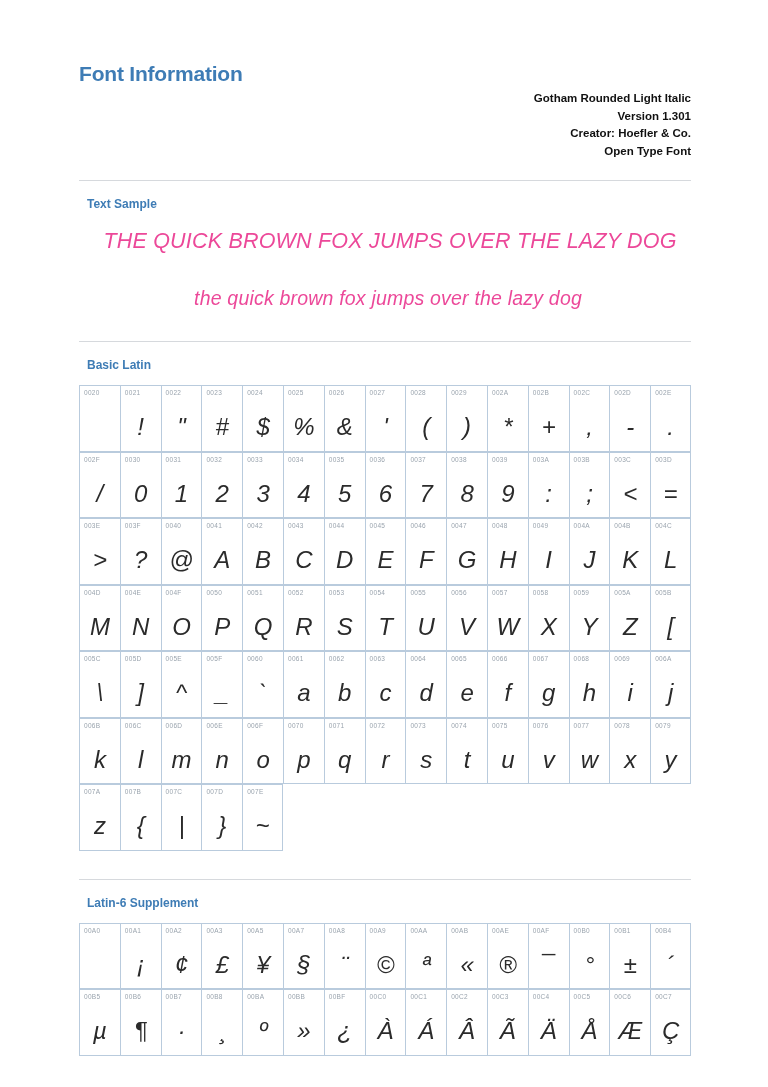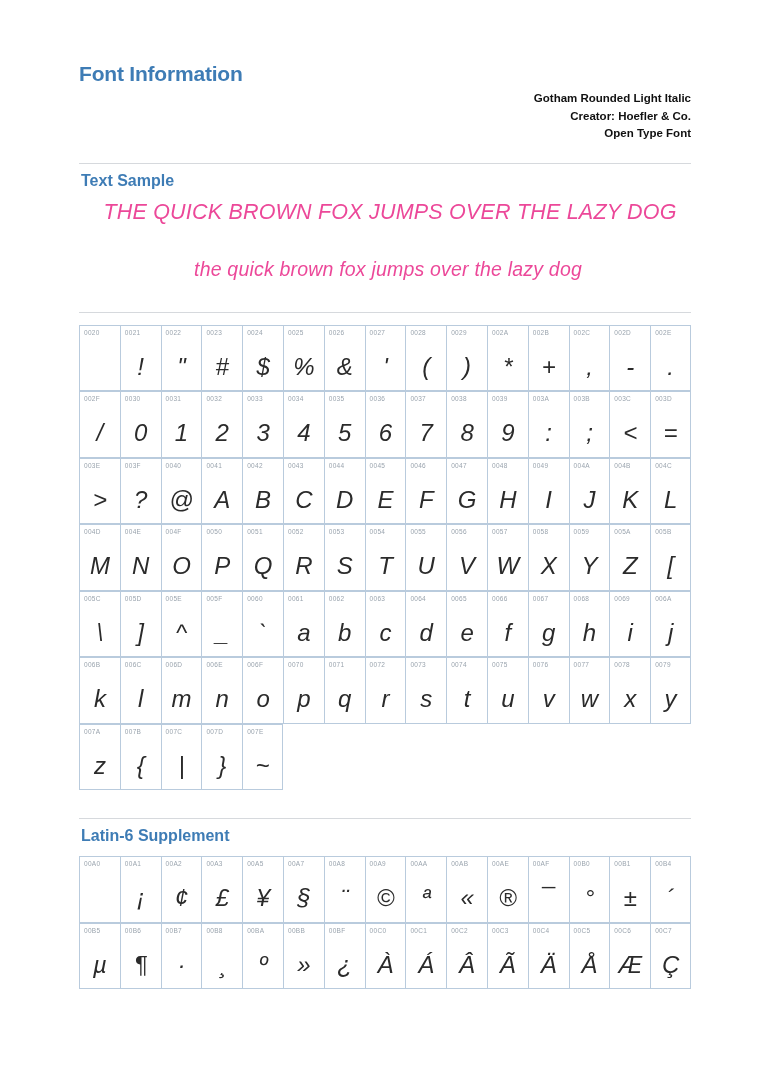--- a/index.html
+++ b/index.html
@@ -52,24 +52,24 @@
   
   .section { margin-top: 0; }
   .rule {
     border: none;
     border-top: 1px solid #d6d9dd;
     margin: 0;
     height: 0;
     width: 612px;
   }
   .section-title {
-    font-size: 16px;
+    font-size: 12px;
     font-weight: bold;
     color: #3e7cb5;
-    margin: 0;
+    margin: 6px;
     padding: 9px 0 0 2px;
     line-height: 16px;
   }
 
   
   .sample-block { padding-top: 8px; }
   .sample {
     font-family: "Liberation Sans", sans-serif;
     font-style: italic;
     font-weight: 300;
@@ -146,39 +146,41 @@
 </style>
 </head>
 <body>
 
 <div class="page">
   <div class="content">
 
     <div>
       <h1 class="doc-title">Font Information</h1>
       <div class="meta-line first">Gotham Rounded Light Italic</div>
+      <div class="meta-line">Version 1.301</div>
       <div class="meta-line">Creator: Hoefler &amp; Co.</div>
       <div class="meta-line">Open Type Font</div>
     </div>
 
     <div class="spacer-20"></div>
 
     <div class="section">
       <hr class="rule">
       <div class="section-title">Text Sample</div>
       <div class="sample-block">
         <div class="sample sample-upper">THE QUICK BROWN FOX JUMPS OVER THE LAZY DOG</div>
         <div class="sample sample-lower">the quick brown fox jumps over the lazy dog</div>
       </div>
     </div>
 
     <div class="spacer-28"></div>
 
     <div class="section">
       <hr class="rule">
+      <div class="section-title">Basic Latin</div>
       <div class="grid">
           <div class="cell">
             <span class="cp">0020</span>
             <span class="gl small"> </span>
           </div>
           <div class="cell">
             <span class="cp">0021</span>
             <span class="gl">!</span>
           </div>
           <div class="cell">

